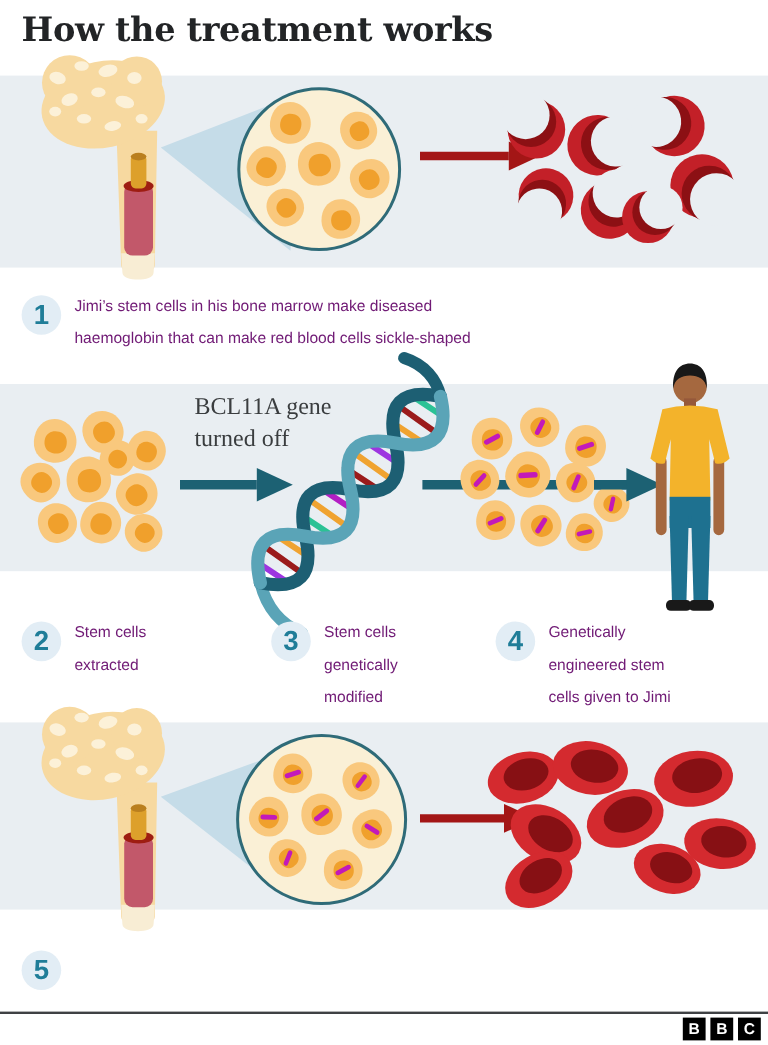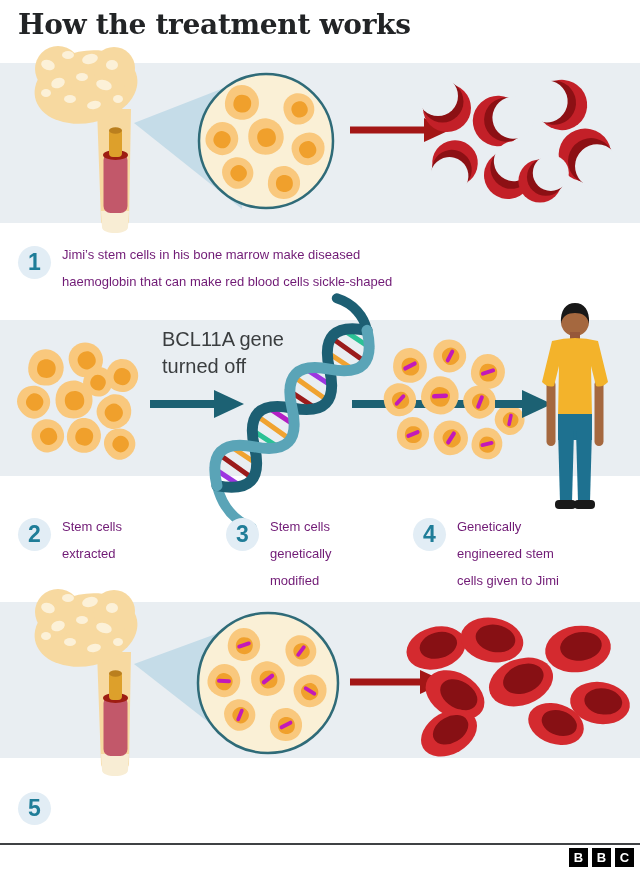--- a/index.html
+++ b/index.html
@@ -17,21 +17,21 @@
   .stepnum{flex:0 0 auto;width:33px;height:33px;border-radius:50%;background:#e2edf5;
            color:#1f7d98;font-weight:700;font-size:23px;line-height:1;
            display:flex;align-items:center;justify-content:center;margin-top:5px;}
   .steptext{font-size:13px;line-height:27px;color:#701a75;white-space:pre-line;}
   #step1{left:18px;top:241px;width:600px;}
   #step2{left:18px;top:513px;width:200px;}
   #step3{left:226px;top:513px;width:180px;}
   #step4{left:413px;top:513px;width:220px;}
   #step5{left:18px;top:787px;width:600px;}
   .gene-label{position:absolute;left:162px;top:326px;width:160px;
-              font-size:20px;line-height:27px;color:#3a3d3f;white-space:pre-line;}
+              font-size:20px;line-height:27px;color:#3a3d3f;white-space:pre-line;font-family:Liberation Serif, serif;}
   .rule{position:absolute;top:843px;left:0;width:640px;height:0;border-top:2px solid #3f4144;}
   .logo{position:absolute;top:848px;right:6px;display:flex;gap:4px;}
   .logo .block{width:19px;height:19px;background:#000;color:#fff;font-weight:700;
                font-size:13px;display:flex;align-items:center;justify-content:center;}
 </style>
 </head>
 <body>
 
 <div class="page">
 

